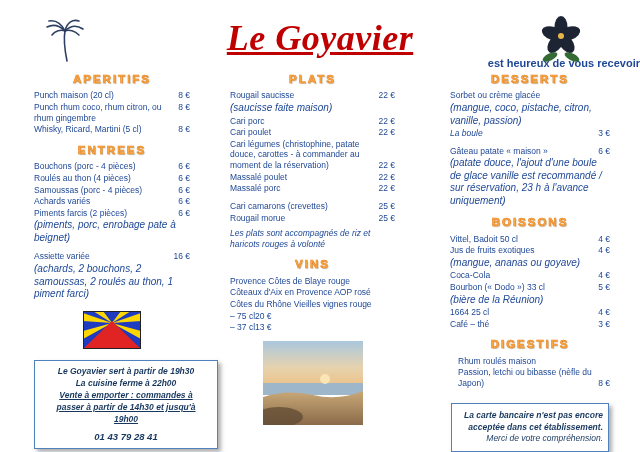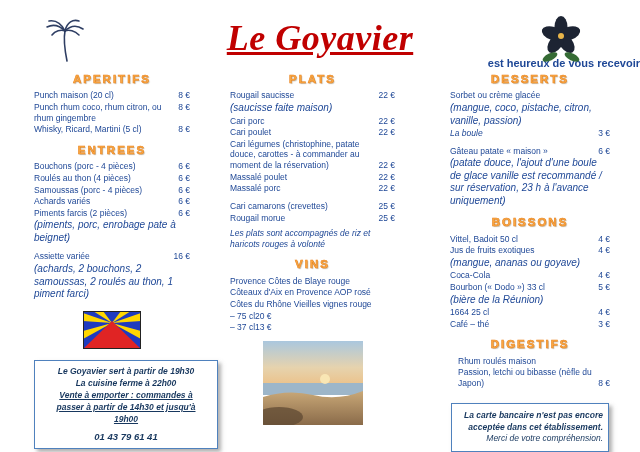--- a/index.html
+++ b/index.html
@@ -148,21 +148,21 @@
         </g>
         <polygon points="29,10 0,38 58,38" fill="#e02424"></polygon>
         <rect x="0.5" y="0.5" width="57" height="37" fill="none" stroke="#222" stroke-width="1"></rect>
       </svg>
     </div>
 
     <div class="info-box">
       <div>Le Goyavier sert à partir de 19h30</div>
       <div>La cuisine ferme à 22h00</div>
       <div class="ul">Vente à emporter : commandes à passer à partir de 14h30 et jusqu'à 19h00</div>
-      <div class="phone">01 43 79 61 41</div>
+      <div class="phone">01 43 79 28 41</div>
     </div>
   </div>
 
   <div class="col col-mid">
     <div class="heading">PLATS</div>
 
     <div class="mi">
       <span class="nm">Rougail saucisse</span>
       <span class="pr">22 €</span>
     </div>

